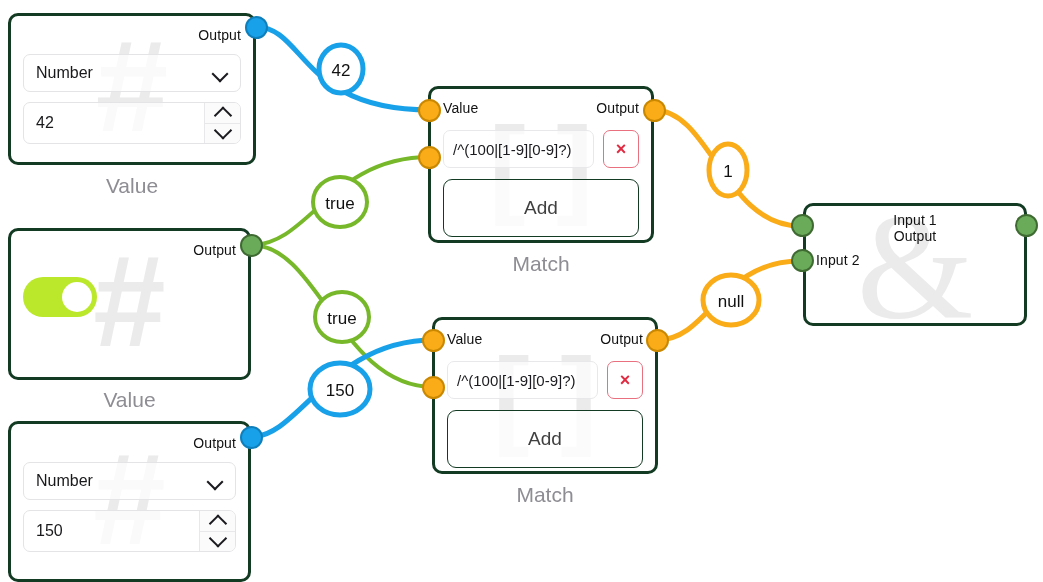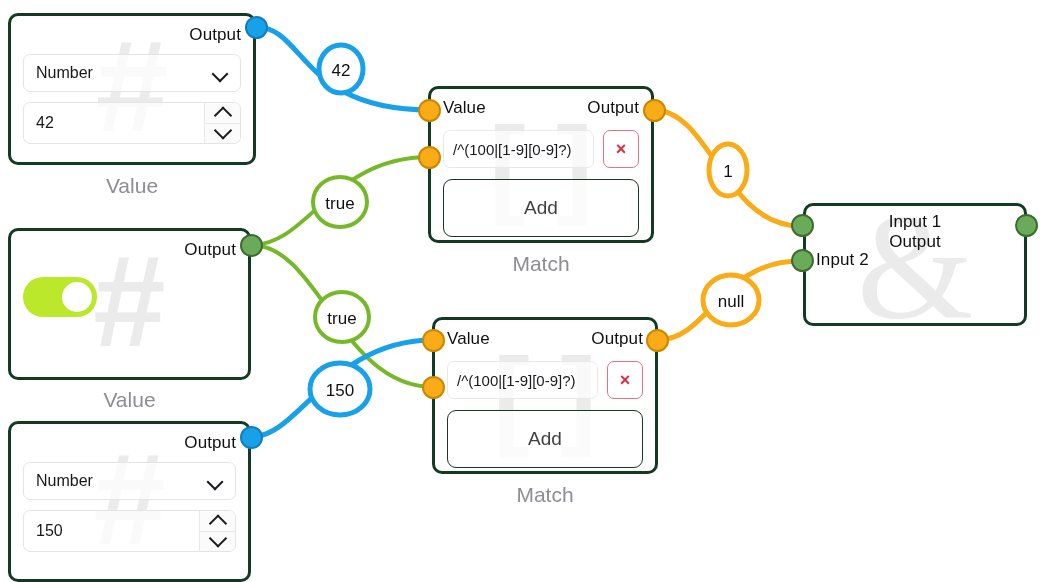--- a/index.html
+++ b/index.html
@@ -29,21 +29,21 @@
     user-select: none;
     pointer-events: none;
     line-height: 1;
     z-index: 0;
   }
   .wm-hash { font-size: 130px; left: 50%; top: 50%; transform: translate(-50%,-52%); font-family:"Liberation Sans",sans-serif;}
   .wm-regex { font-size: 110px; left: 50%; top: 50%; transform: translate(-50%,-50%); font-family:"Liberation Sans",sans-serif;}
   .wm-amp { font-size: 150px; left: 50%; top: 52%; transform: translate(-50%,-50%); font-family:"Liberation Serif",serif; font-weight:400;}
 
   .port-row { position:relative; z-index:2; display:flex; align-items:center; height:26px; }
-  .port-label { font-size: 17px; color:#111; letter-spacing:0.1px; }
+  .port-label { font-size: 14px; color:#111; letter-spacing:0.1px; }
   .row-right { justify-content:flex-end; }
 
   .port {
     position: absolute;
     width: 23px; height: 23px;
     border-radius: 50%;
     border: 2px solid #1c1c1c;
     z-index: 6;
   }
   .port.blue  { background:#18a0e8; border-color:#0f7fbb; }

